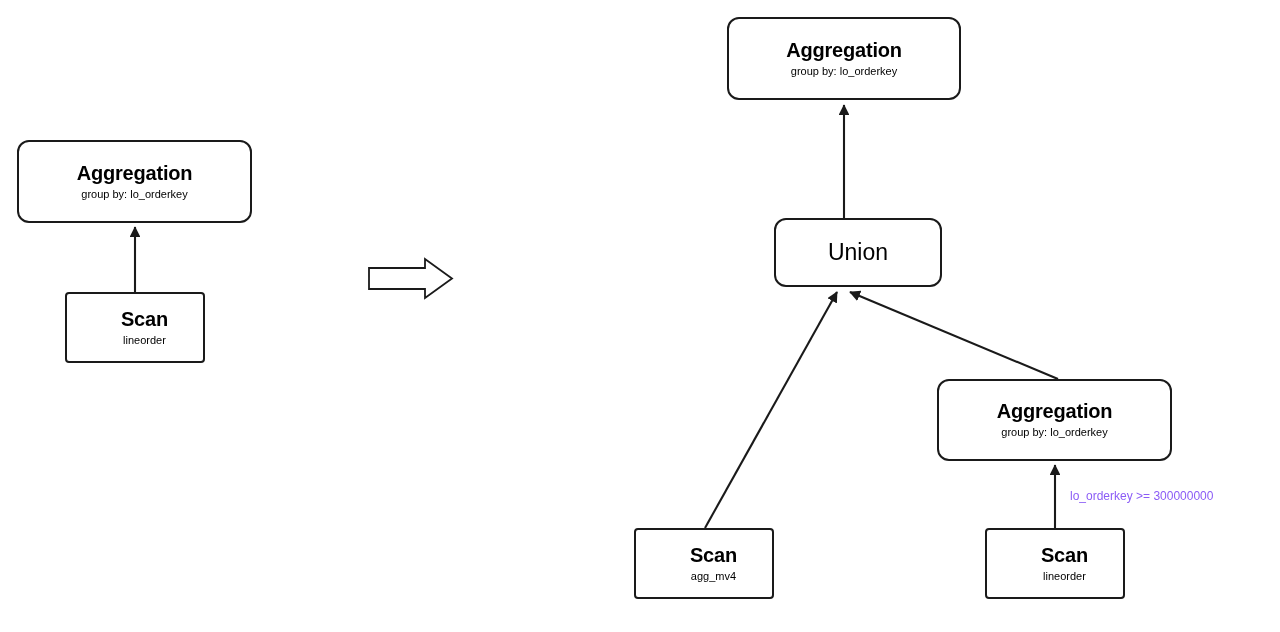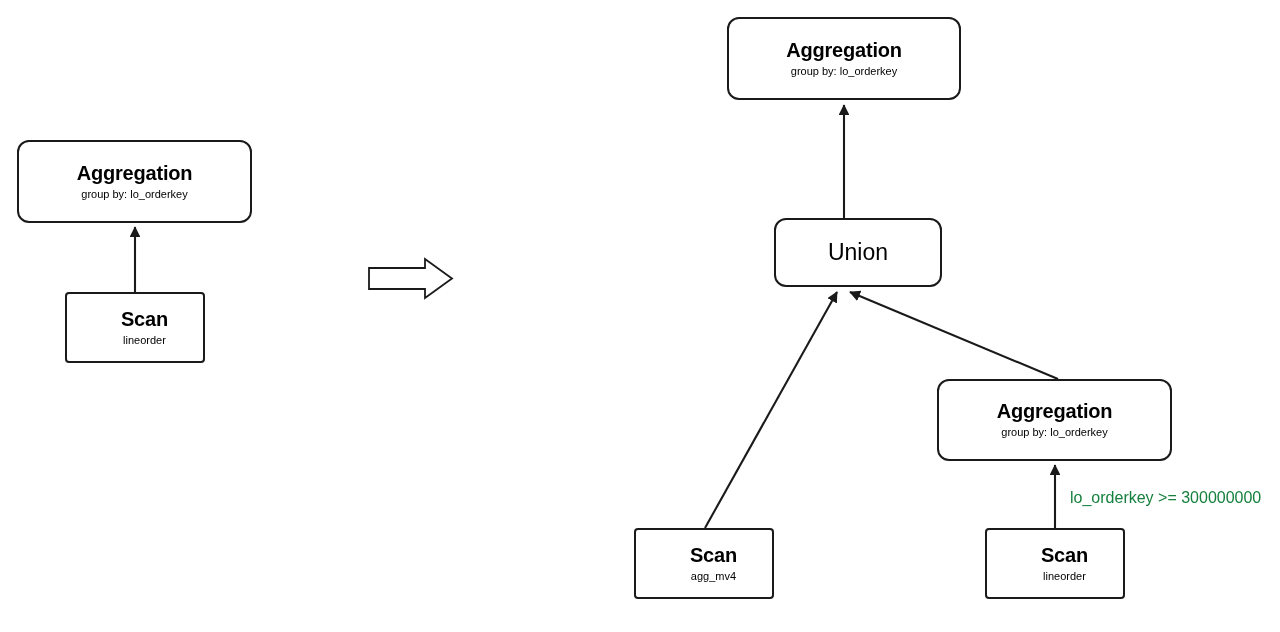--- a/index.html
+++ b/index.html
@@ -70,24 +70,24 @@
     font-weight: normal;
     font-size: 11px;
     line-height: 1.2;
     margin-top: 3px;
     white-space: nowrap;
   }
 
   
   .edge-label {
     position: absolute;
-    font-size: 16px;
+    font-size: 12px;
     font-weight: normal;
     white-space: nowrap;
-    color: #15803d;
+    color: #8b5cf6;
   }
 
   
   #node-left-aggregation {
     left: 17px;  top: 140px;  width: 235px;  height: 83px;
   }
   #node-left-scan {
     left: 65px;  top: 292px;  width: 140px;  height: 71px;
   }
 

